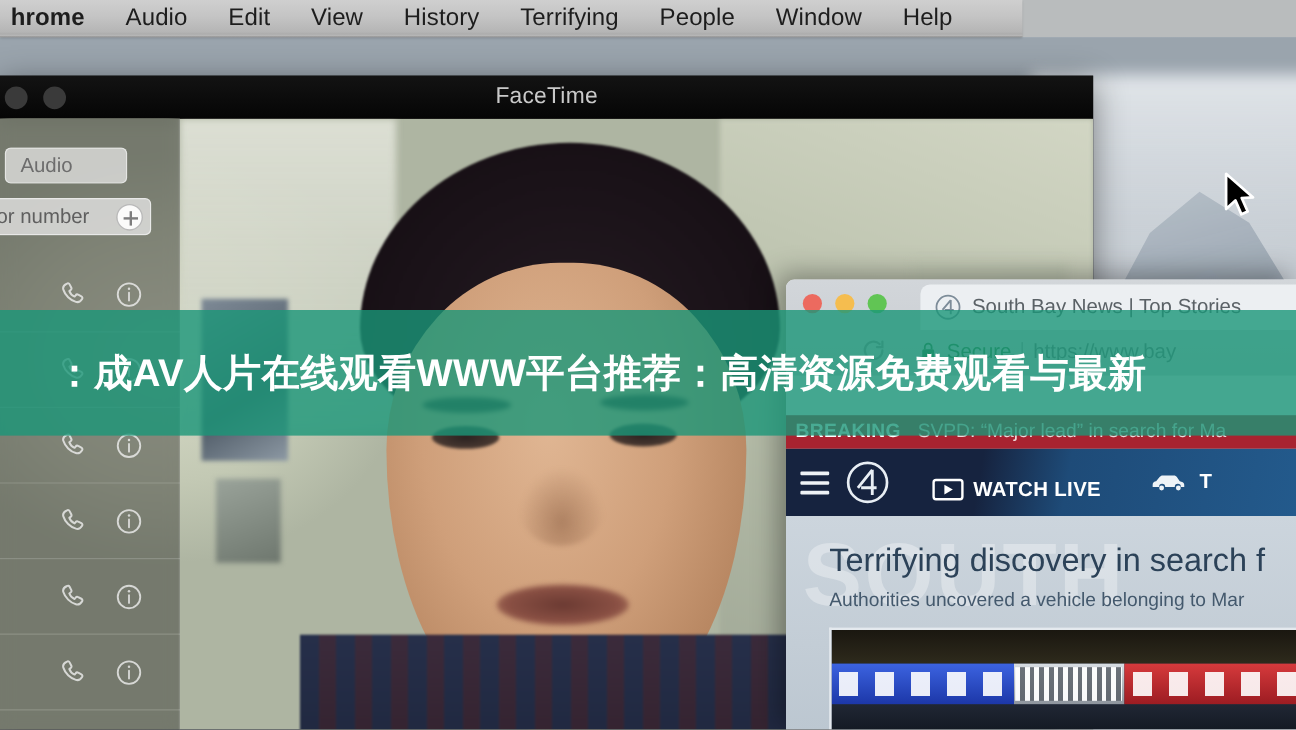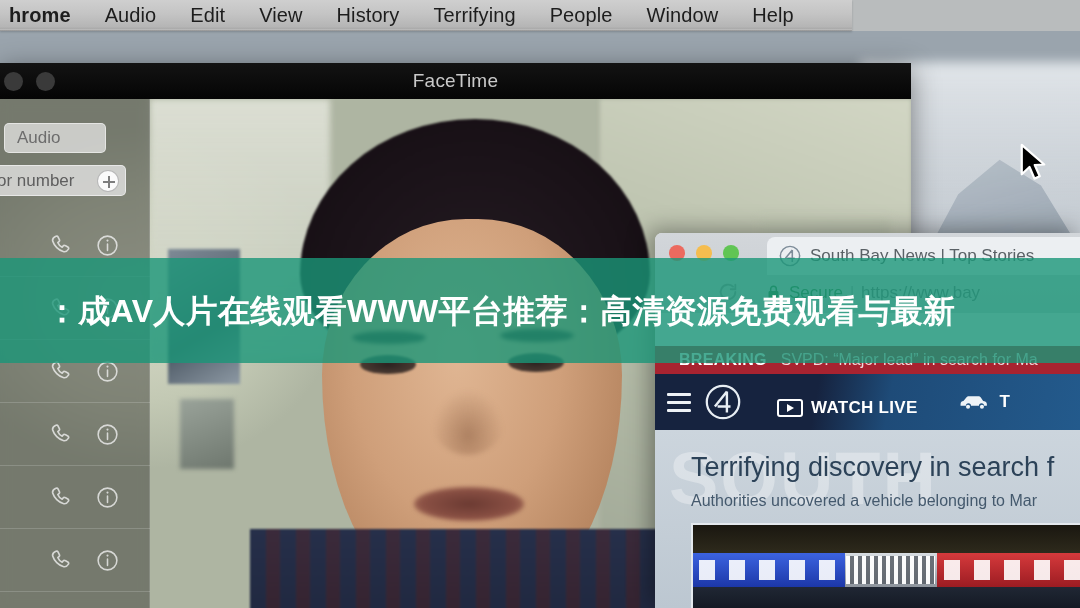--- a/index.html
+++ b/index.html
@@ -240,21 +240,21 @@
   .lock-ic{ width:17px; height:19px; flex:none; }
   .secure-lbl{ color:#2d7a3e; font-size:17px; }
   .omni-sep{ color:#9aa0a6; font-size:16px; }
   .omni-url{ color:#6b7176; font-size:17px; }
   .br-reload{ position:absolute; left:62px; top:48px; width:22px; height:22px; opacity:.55; }
 
   
   .breaking-bar{
     position:absolute; left:0; top:113px; width:100%; height:28px;
     background:#a82330;
-    display:flex; align-items:center; gap:14px; padding-left:24px;
+    display:flex; align-items:center; gap:14px; padding-left:8px;
     overflow:hidden; white-space:nowrap;
   }
   .breaking-tag{ color:#fff; font-size:16px; font-weight:bold; letter-spacing:.3px; }
   .breaking-txt{ color:#f0dadb; font-size:16px; }
 
   
   .news-nav{
     position:absolute; left:0; top:141px; width:100%; height:56px;
     background:linear-gradient(100deg,#16233f 0%,#16233f 38%,#1e4b78 55%,#235a8c 100%);
     display:flex; align-items:center; gap:14px; padding-left:12px;

